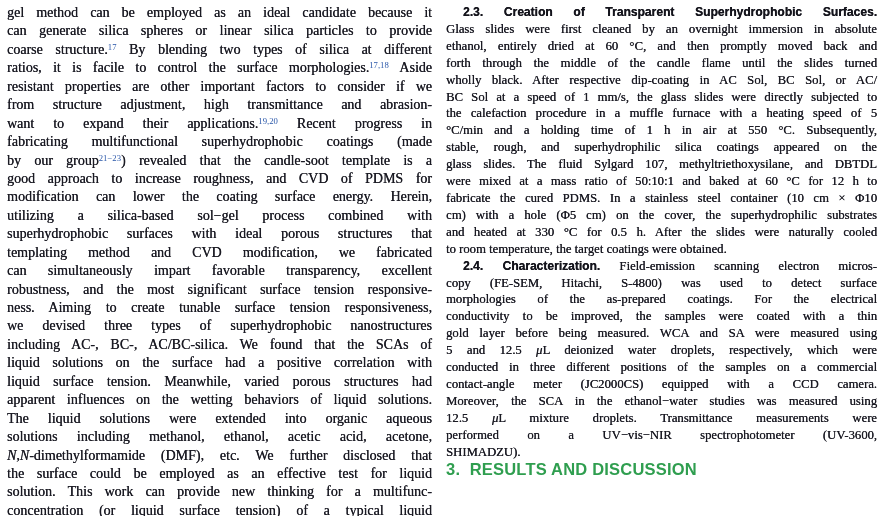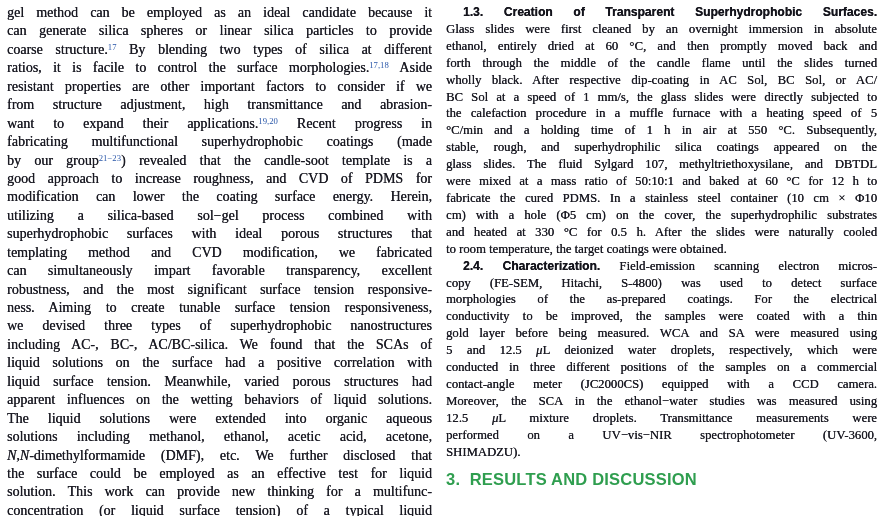--- a/index.html
+++ b/index.html
@@ -29,21 +29,21 @@
     text-shadow: none;
   }
   .seg-bold {
     font-family: "Liberation Sans", sans-serif;
     font-weight: 700;
     font-size: 95%;
     color: #14141c;
   }
   .seg-it { font-style: italic; }
   #results-heading {
-    margin-top: 11px;
+    margin-top: 1px;
     font-family: "Liberation Sans", sans-serif;
     font-weight: 700;
     font-size: 16.5px;
     color: #2f9e4f;
     white-space: pre;
     text-align: center;
     text-align-last: left;
     letter-spacing: 0.2px;
   }
 </style>
@@ -75,21 +75,21 @@
     <div class="line"><span>apparent influences on the wetting behaviors of liquid solutions.</span></div>
     <div class="line"><span>The liquid solutions were extended into organic aqueous</span></div>
     <div class="line"><span>solutions including methanol, ethanol, acetic acid, acetone,</span></div>
     <div class="line"><span class="seg-it">N,N</span><span>-dimethylformamide (DMF), etc. We further disclosed that</span></div>
     <div class="line"><span>the surface could be employed as an effective test for liquid</span></div>
     <div class="line"><span>solution. This work can provide new thinking for a multifunc-</span></div>
     <div class="line"><span>concentration (or liquid surface tension) of a typical liquid</span></div>
   </div>
 
 <div id="col-right" class="column">
-<div class="line indent"><span class="seg-bold">1.3. Creation of Transparent Superhydrophobic Surfaces.</span></div>
+<div class="line indent"><span class="seg-bold">2.3. Creation of Transparent Superhydrophobic Surfaces.</span></div>
     <div class="line"><span>Glass slides were first cleaned by an overnight immersion in absolute</span></div>
     <div class="line"><span>ethanol, entirely dried at 60 °C, and then promptly moved back and</span></div>
     <div class="line"><span>forth through the middle of the candle flame until the slides turned</span></div>
     <div class="line"><span>wholly black. After respective dip-coating in AC Sol, BC Sol, or AC/</span></div>
     <div class="line"><span>BC Sol at a speed of 1 mm/s, the glass slides were directly subjected to</span></div>
     <div class="line"><span>the calefaction procedure in a muffle furnace with a heating speed of 5</span></div>
     <div class="line"><span>°C/min and a holding time of 1 h in air at 550 °C. Subsequently,</span></div>
     <div class="line"><span>stable, rough, and superhydrophilic silica coatings appeared on the</span></div>
     <div class="line"><span>glass slides. The fluid Sylgard 107, methyltriethoxysilane, and DBTDL</span></div>
     <div class="line"><span>were mixed at a mass ratio of 50:10:1 and baked at 60 °C for 12 h to</span></div>

